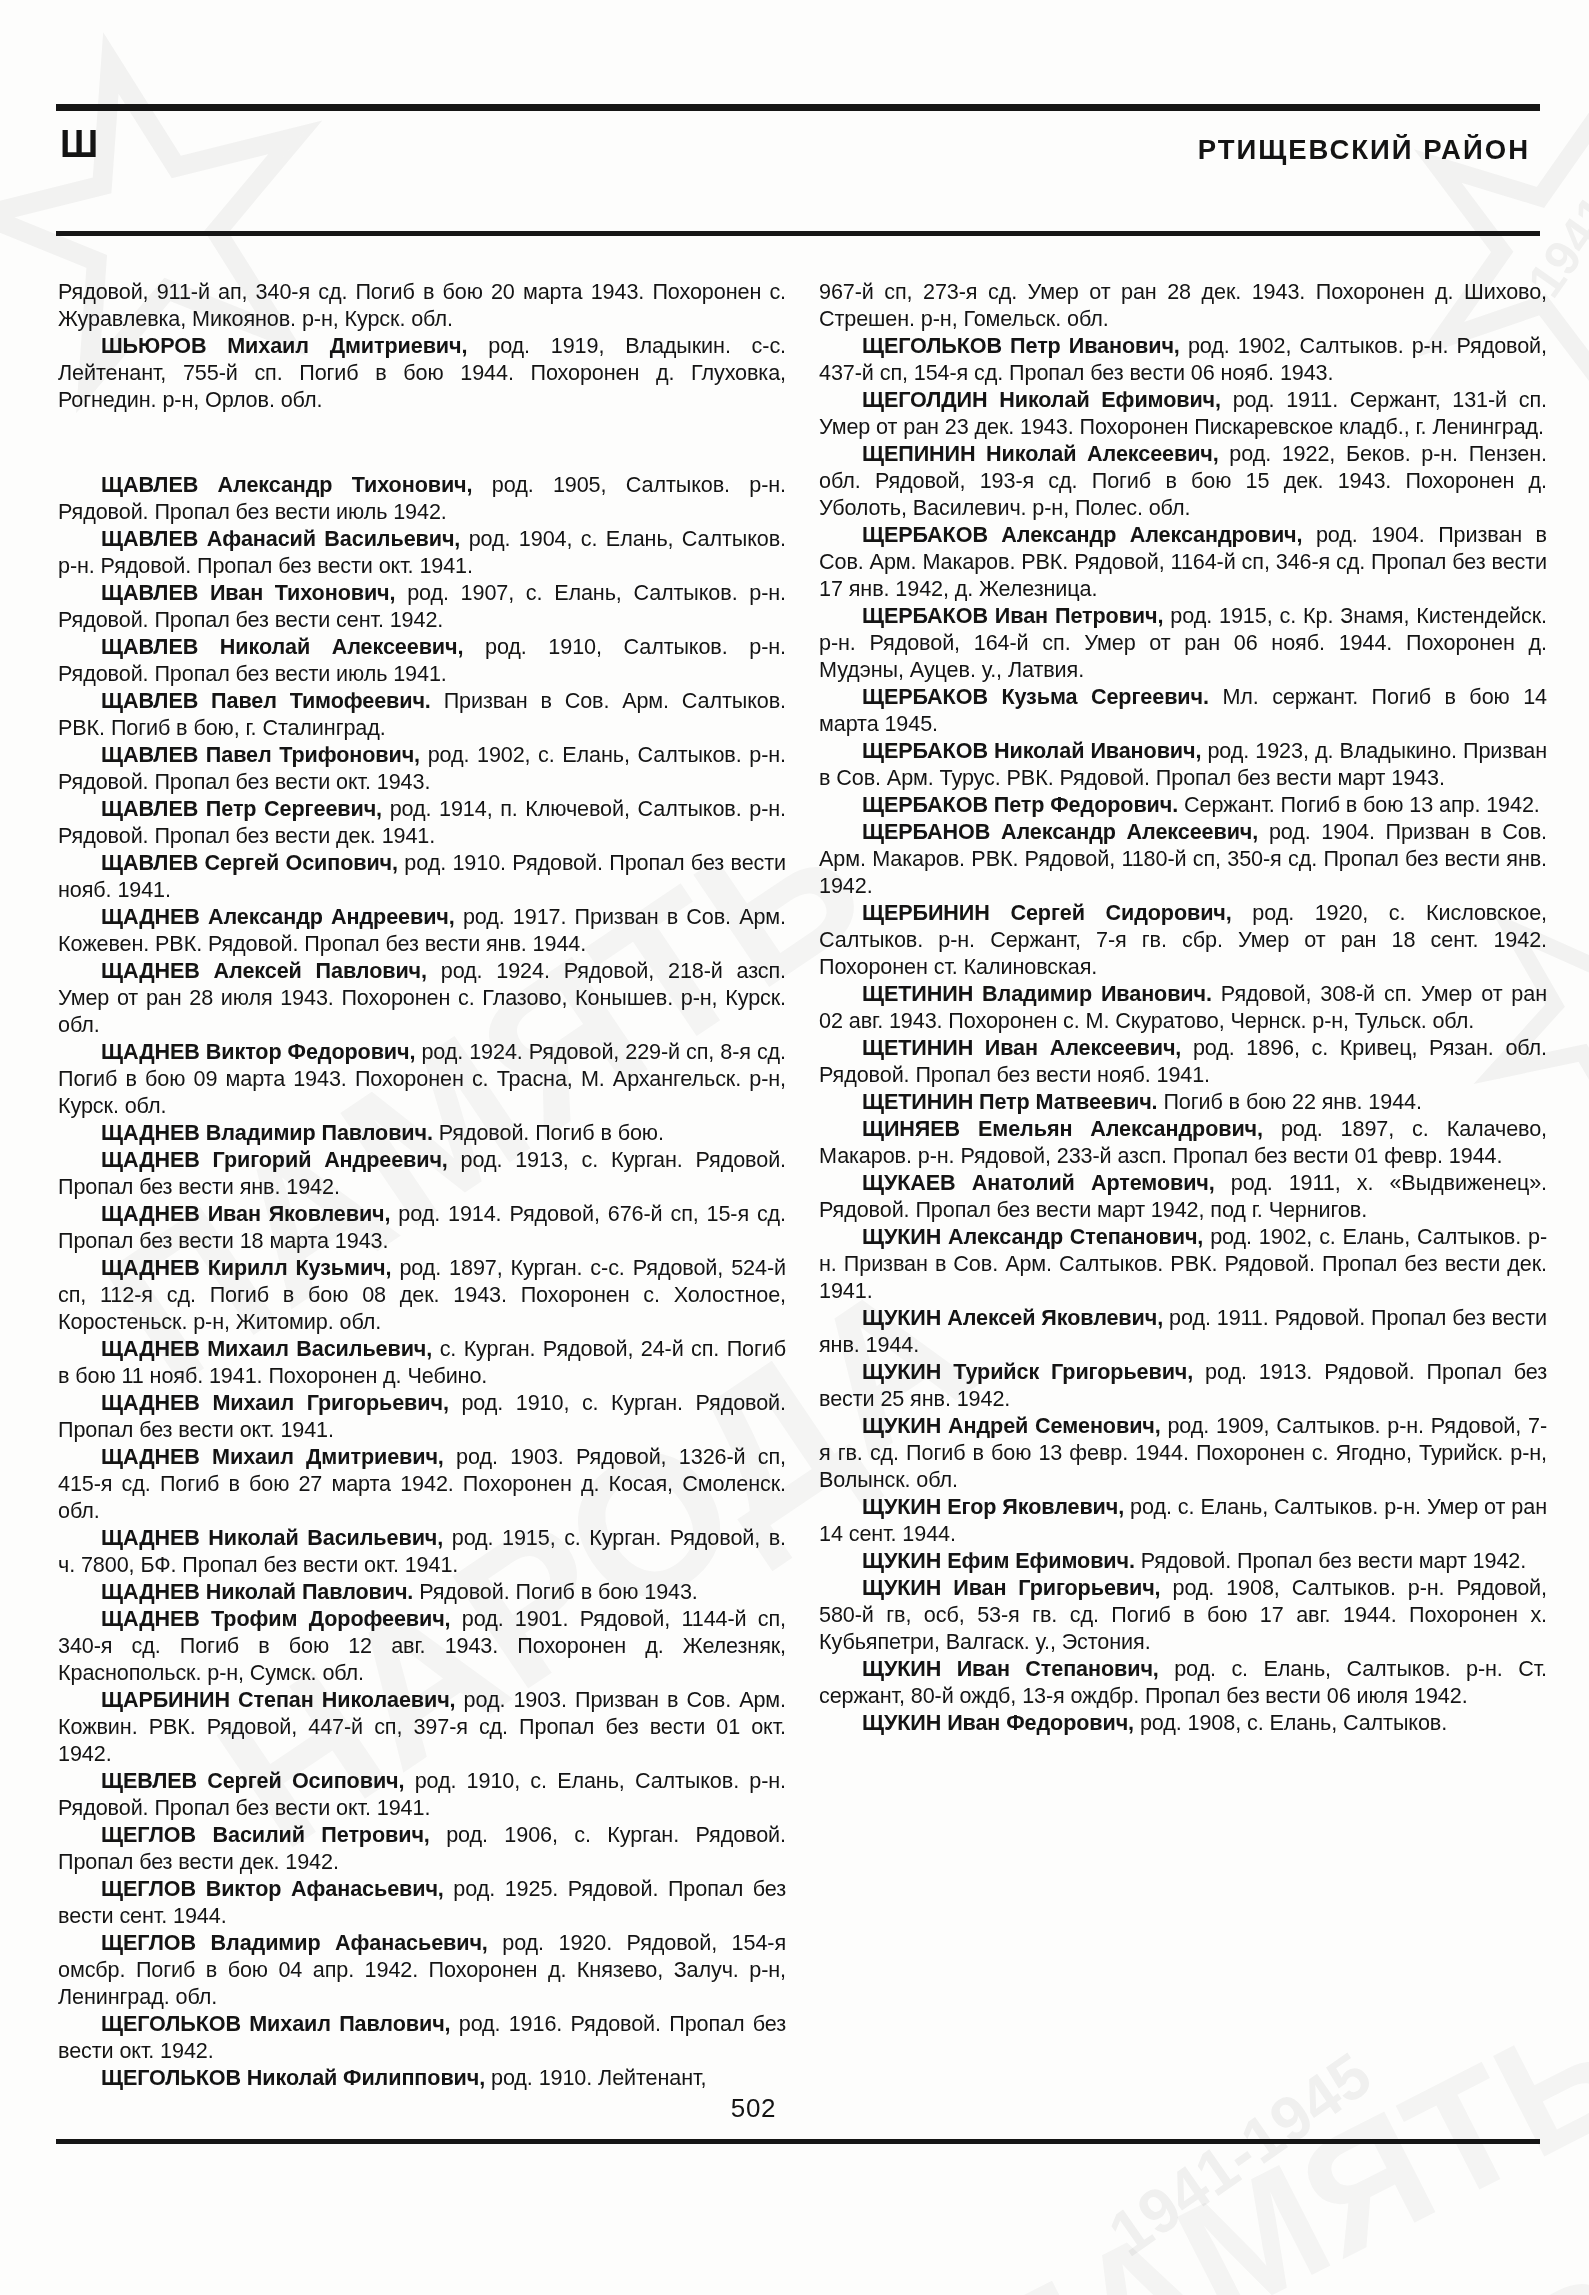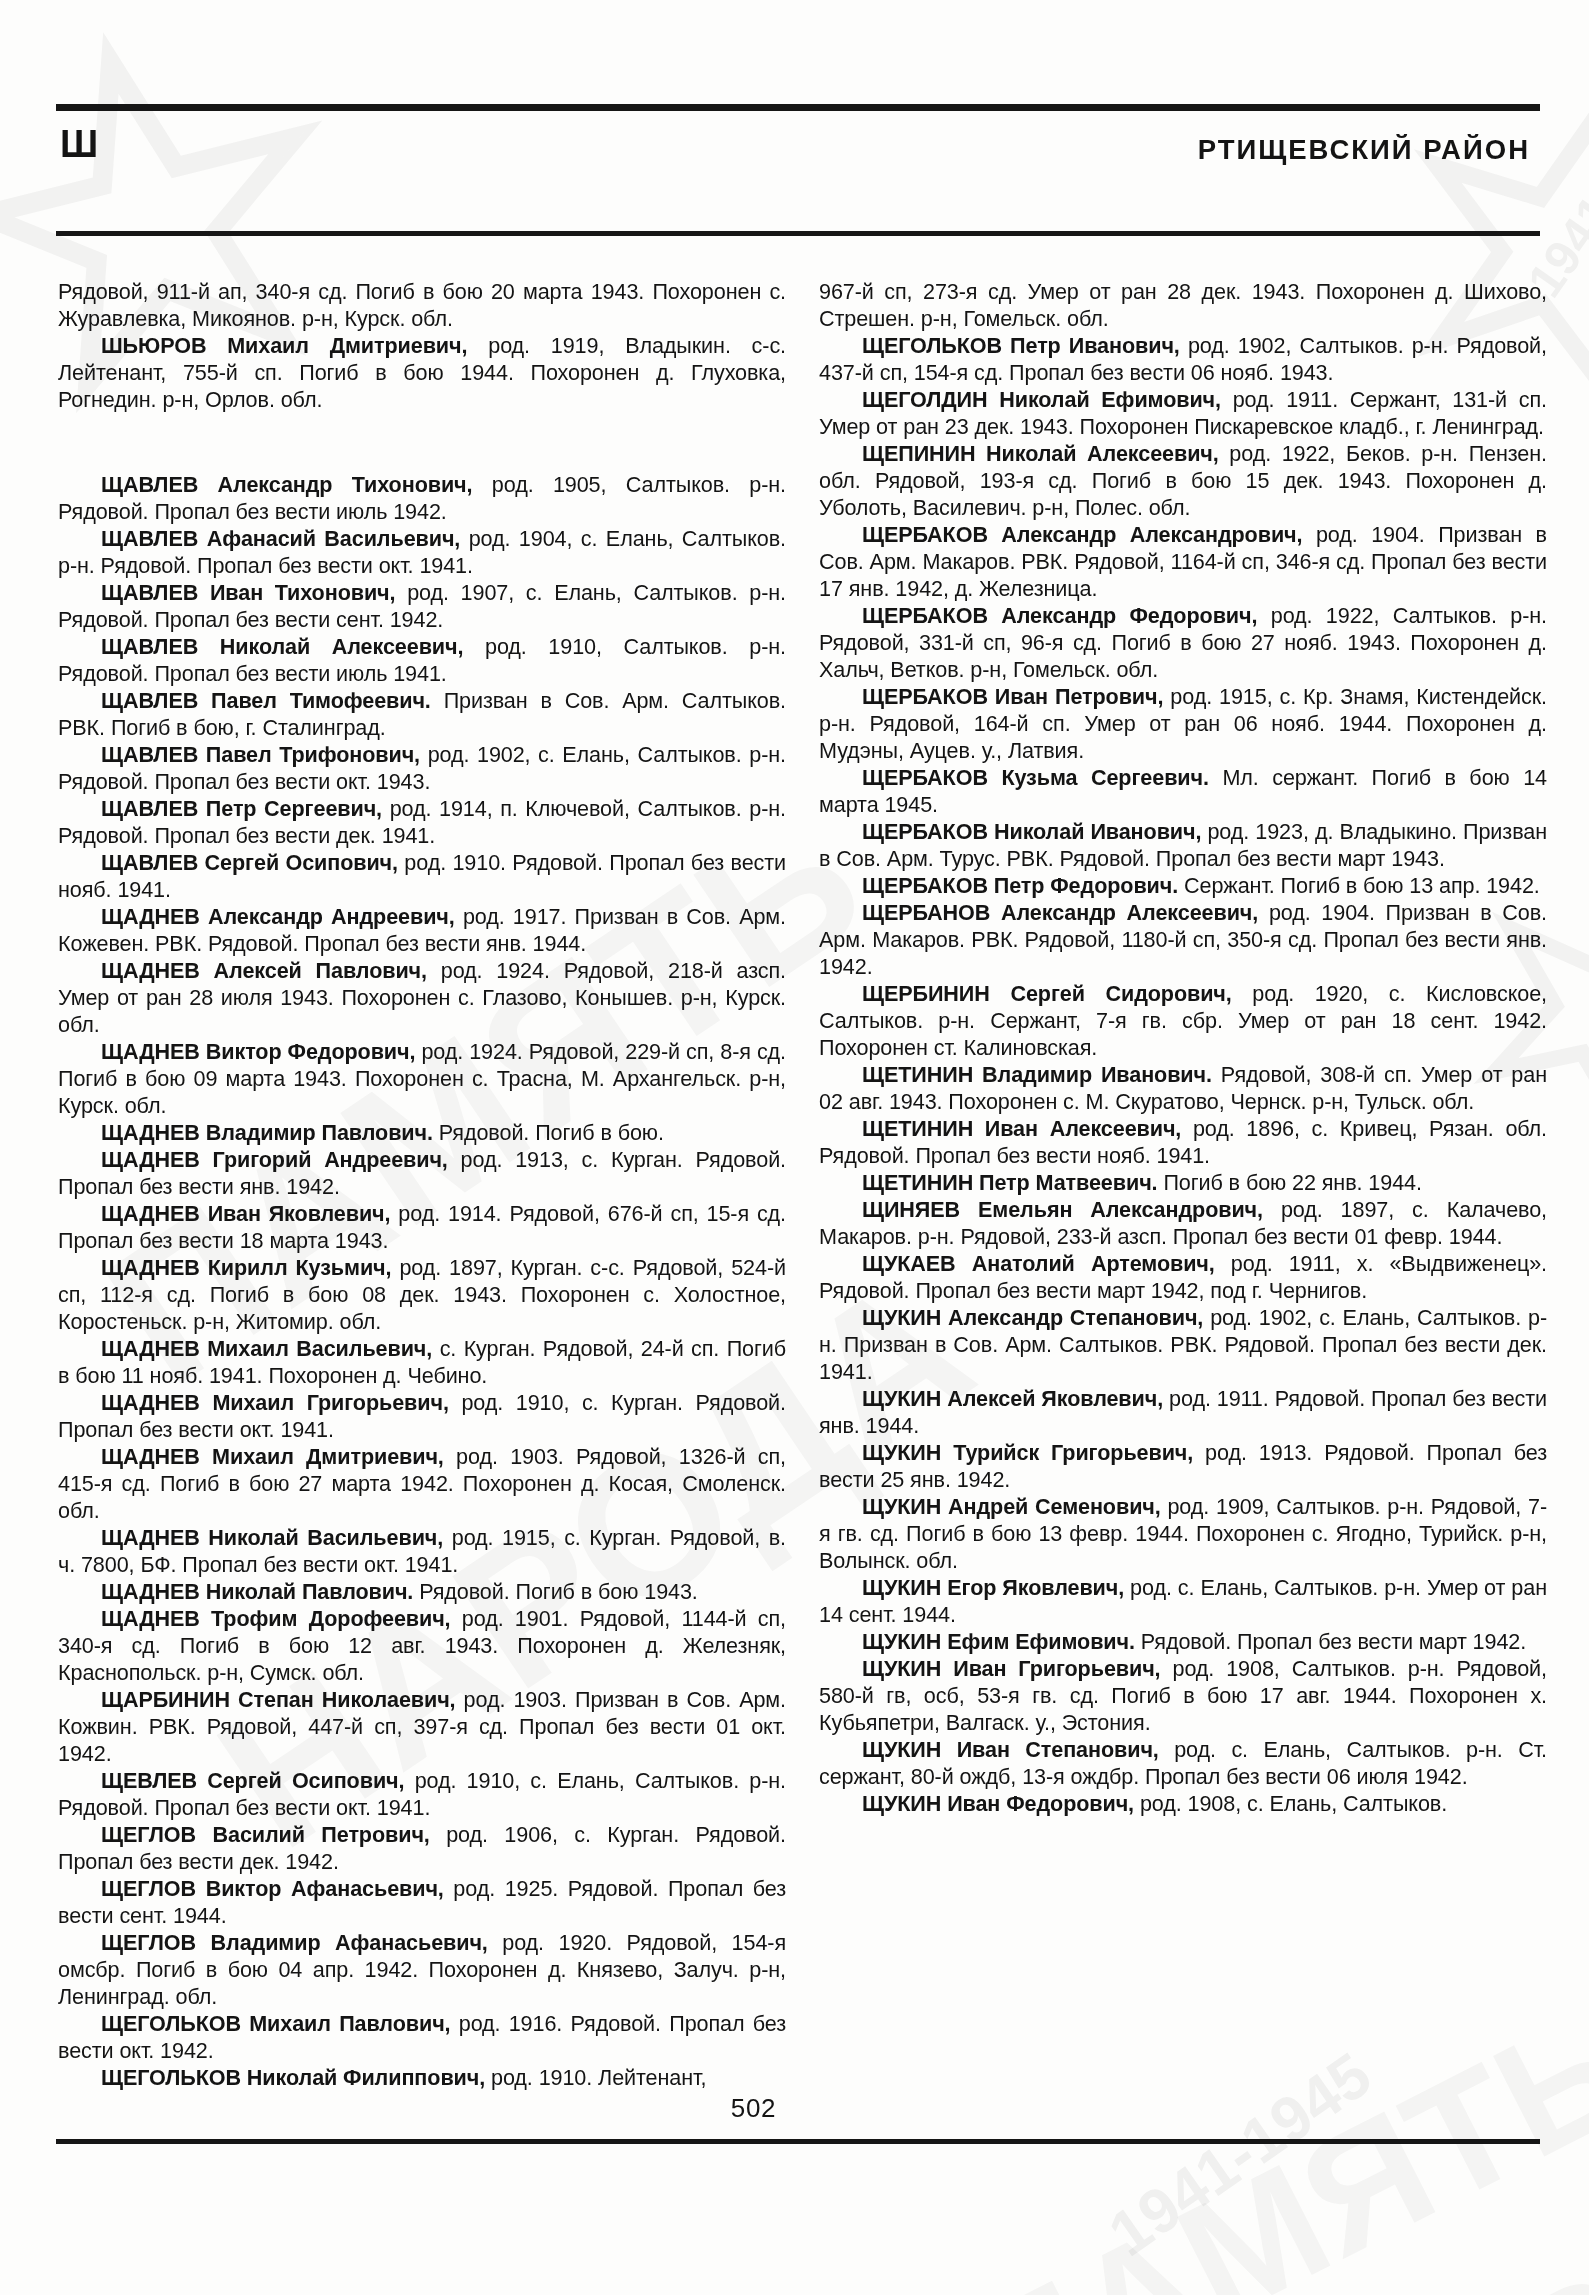--- a/index.html
+++ b/index.html
@@ -201,21 +201,20 @@
 
       <p class="entry"><b class="entry-name">ЩЕГОЛЬКОВ Петр Иванович,</b> <span class="entry-text">род. 1902, Салтыков. р-н. Рядовой, 437-й сп, 154-я сд. Пропал без вести 06 нояб. 1943.</span></p>
 
       <p class="entry"><b class="entry-name">ЩЕГОЛДИН Николай Ефимович,</b> <span class="entry-text">род. 1911. Сержант, 131-й сп. Умер от ран 23 дек. 1943. Похоронен Пискаревское кладб., г. Ленинград.</span></p>
 
       <p class="entry"><b class="entry-name">ЩЕПИНИН Николай Алексеевич,</b> <span class="entry-text">род. 1922, Беков. р-н. Пензен. обл. Рядовой, 193-я сд. Погиб в бою 15 дек. 1943. Похоронен д. Уболоть, Василевич. р-н, Полес. обл.</span></p>
 
 
       <p class="entry"><b class="entry-name">ЩЕРБАКОВ Александр Александрович,</b> <span class="entry-text">род. 1904. Призван в Сов. Арм. Макаров. РВК. Рядовой, 1164-й сп, 346-я сд. Пропал без вести 17 янв. 1942, д. Железница.</span></p>
 
-      <p class="entry"><b class="entry-name">ЩЕРБАКОВ Александр Федорович,</b> <span class="entry-text">род. 1922, Салтыков. р-н. Рядовой, 331-й сп, 96-я сд. Погиб в бою 27 нояб. 1943. Похоронен д. Хальч, Ветков. р-н, Гомельск. обл.</span></p>
 
       <p class="entry"><b class="entry-name">ЩЕРБАКОВ Иван Петрович,</b> <span class="entry-text">род. 1915, с. Кр. Знамя, Кистендейск. р-н. Рядовой, 164-й сп. Умер от ран 06 нояб. 1944. Похоронен д. Мудэны, Ауцев. у., Латвия.</span></p>
 
       <p class="entry"><b class="entry-name">ЩЕРБАКОВ Кузьма Сергеевич.</b> <span class="entry-text">Мл. сержант. Погиб в бою 14 марта 1945.</span></p>
 
       <p class="entry"><b class="entry-name">ЩЕРБАКОВ Николай Иванович,</b> <span class="entry-text">род. 1923, д. Владыкино. Призван в Сов. Арм. Турус. РВК. Рядовой. Пропал без вести март 1943.</span></p>
 
       <p class="entry"><b class="entry-name">ЩЕРБАКОВ Петр Федорович.</b> <span class="entry-text">Сержант. Погиб в бою 13 апр. 1942.</span></p>
 
       <p class="entry"><b class="entry-name">ЩЕРБАНОВ Александр Алексеевич,</b> <span class="entry-text">род. 1904. Призван в Сов. Арм. Макаров. РВК. Рядовой, 1180-й сп, 350-я сд. Пропал без вести янв. 1942.</span></p>

